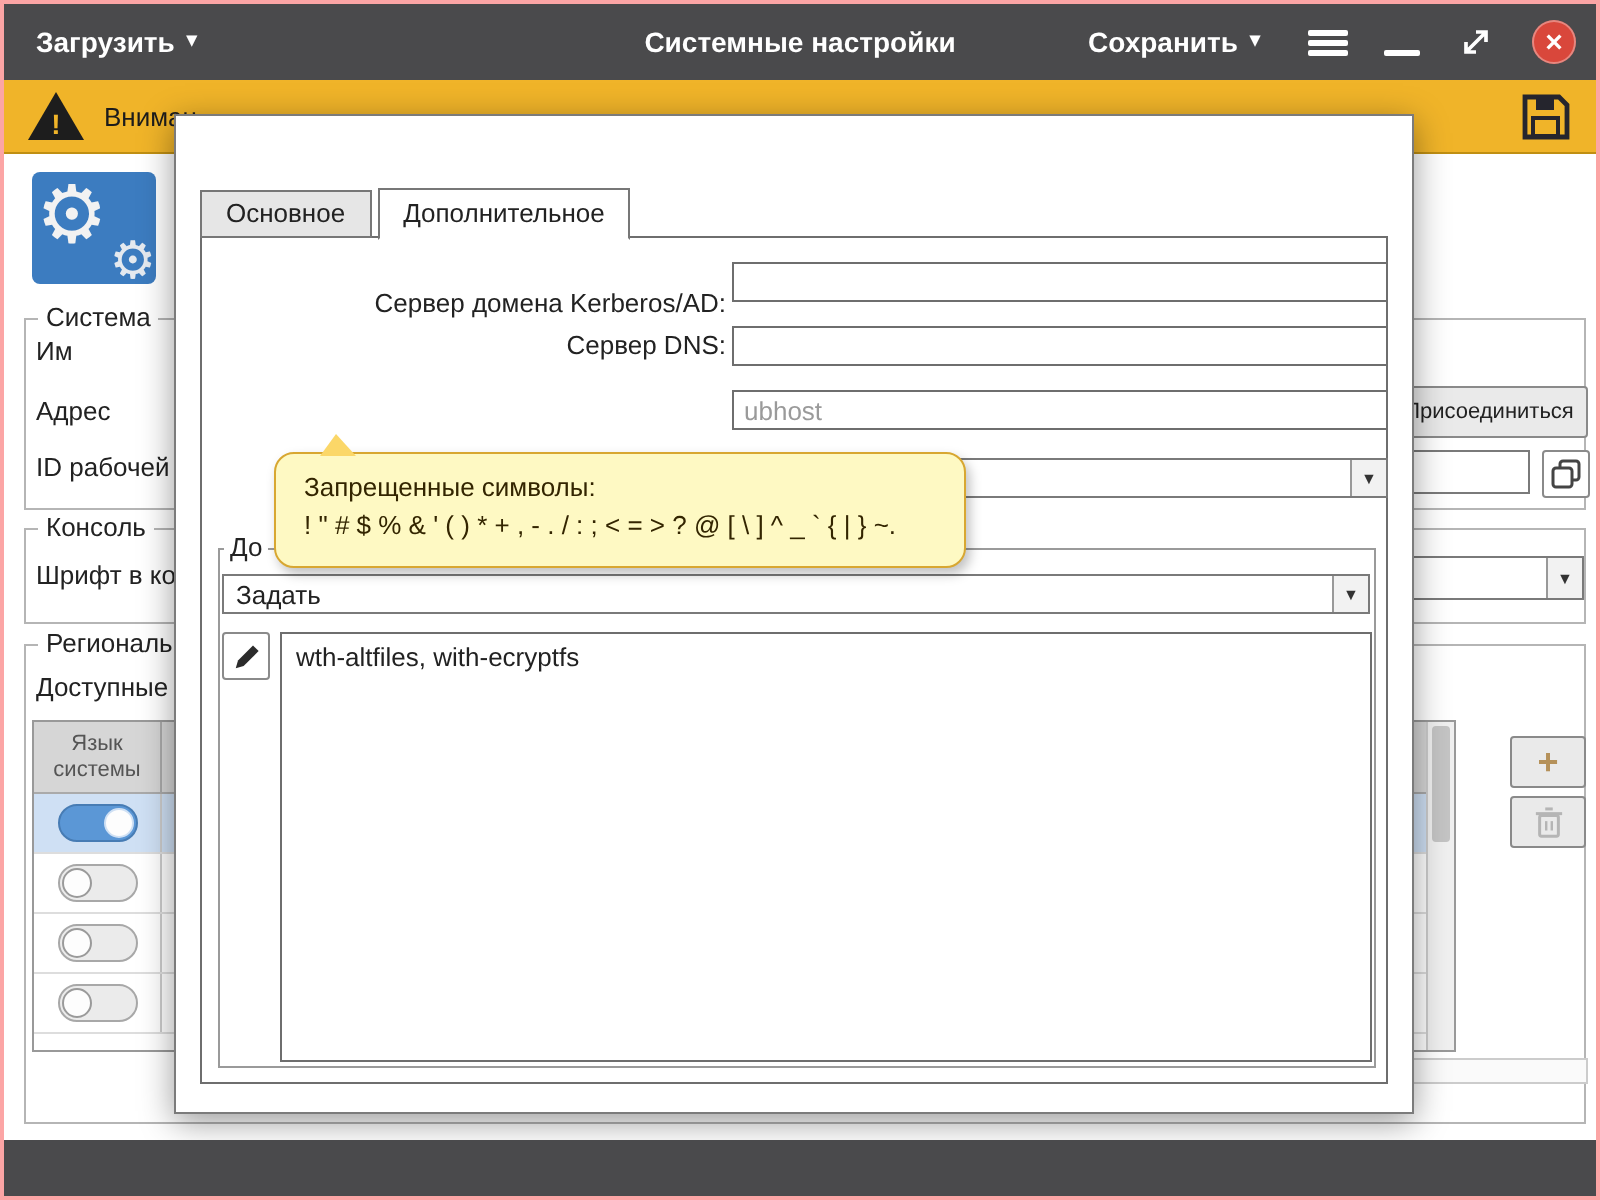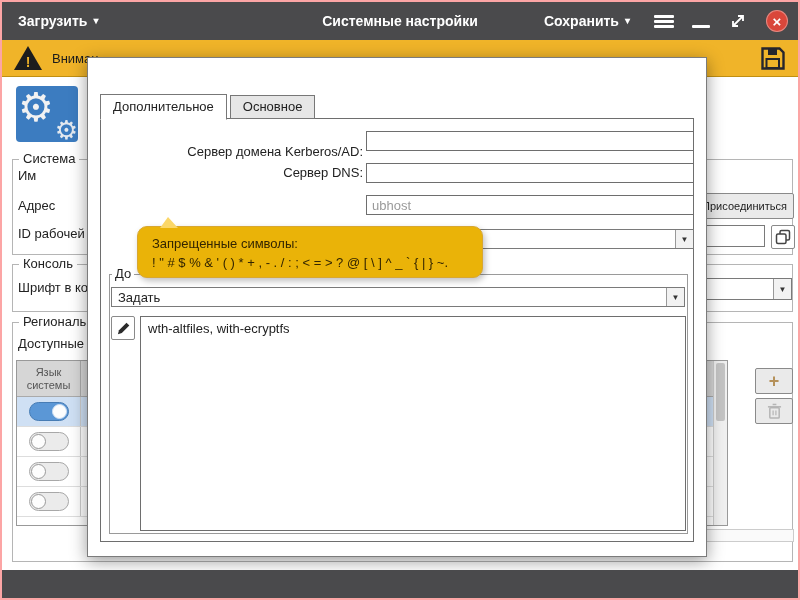--- a/index.html
+++ b/index.html
@@ -120,22 +120,22 @@
   .m-groupbox { position:absolute; left:8px; top:155px; width:579px; height:260px; border:1px solid #9a9a9a; }
   .m-grouplabel { position:absolute; left:11px; top:147px; background:#fff; padding:0 3px; font-size:13px; color:#222; z-index:1; }
   .pencilbtn { position:absolute; left:10px; top:197px; width:24px; height:24px; }
   .m-textarea {
     position:absolute; left:39px; top:197px; width:546px; height:215px;
     border:1px solid #6e6e6e; resize:none; font-size:13px; padding:4px 7px;
     font-family:"Liberation Sans",sans-serif; color:#222;
   }
   
   .tooltip {
-    position:absolute; left:36px; top:107px; width:346px; height:52px;
-    background:#eab308; border:1px solid #d8a731; border-radius:10px;
+    position:absolute; left:36px; top:107px; width:346px; height:58px;
+    background:#fef9c3; border:1px solid #d8a731; border-radius:10px;
     padding:8px 14px; z-index:6; box-shadow:2px 3px 6px rgba(0,0,0,.25);
     font-size:13px; color:#332500; line-height:1.45;
   }
   .tooltip::before {
     content:""; position:absolute; left:22px; top:-10px; width:0; height:0;
     border-left:8px solid transparent; border-right:10px solid transparent;
     border-bottom:11px solid #fbd768;
   }
   
   .footer { position:absolute; left:0; right:0; bottom:0; height:28px; background:#4a4a4c; z-index:20; }
@@ -268,22 +268,22 @@
         <line x1="6.5" y1="8" x2="6.5" y2="13" stroke="#b5b5b5" stroke-width="1.3"></line>
         <line x1="9.5" y1="8" x2="9.5" y2="13" stroke="#b5b5b5" stroke-width="1.3"></line>
       </svg>
     </div>
     <div class="bginput" style="left:704px; top:452px; width:88px; height:13px; background:#fafafa; border-color:#ccc;"></div>
   </main>
 
   <section class="modal">
 
     <div class="tabs">
+      <div class="tab">Основное</div>
       <div class="tab active">Дополнительное</div>
-      <div class="tab">Основное</div>
     </div>
 
     <div class="m-box">
       <span class="f-label" style="top:23px;">Сервер домена Kerberos/AD:</span>
       <input class="f-input" style="top: 12px;">
 
       <span class="f-label" style="top:44px;">Сервер DNS:</span>
       <input class="f-input" style="top: 44px;">
 
       <input class="f-input" style="top: 76px;" placeholder="ubhost">

